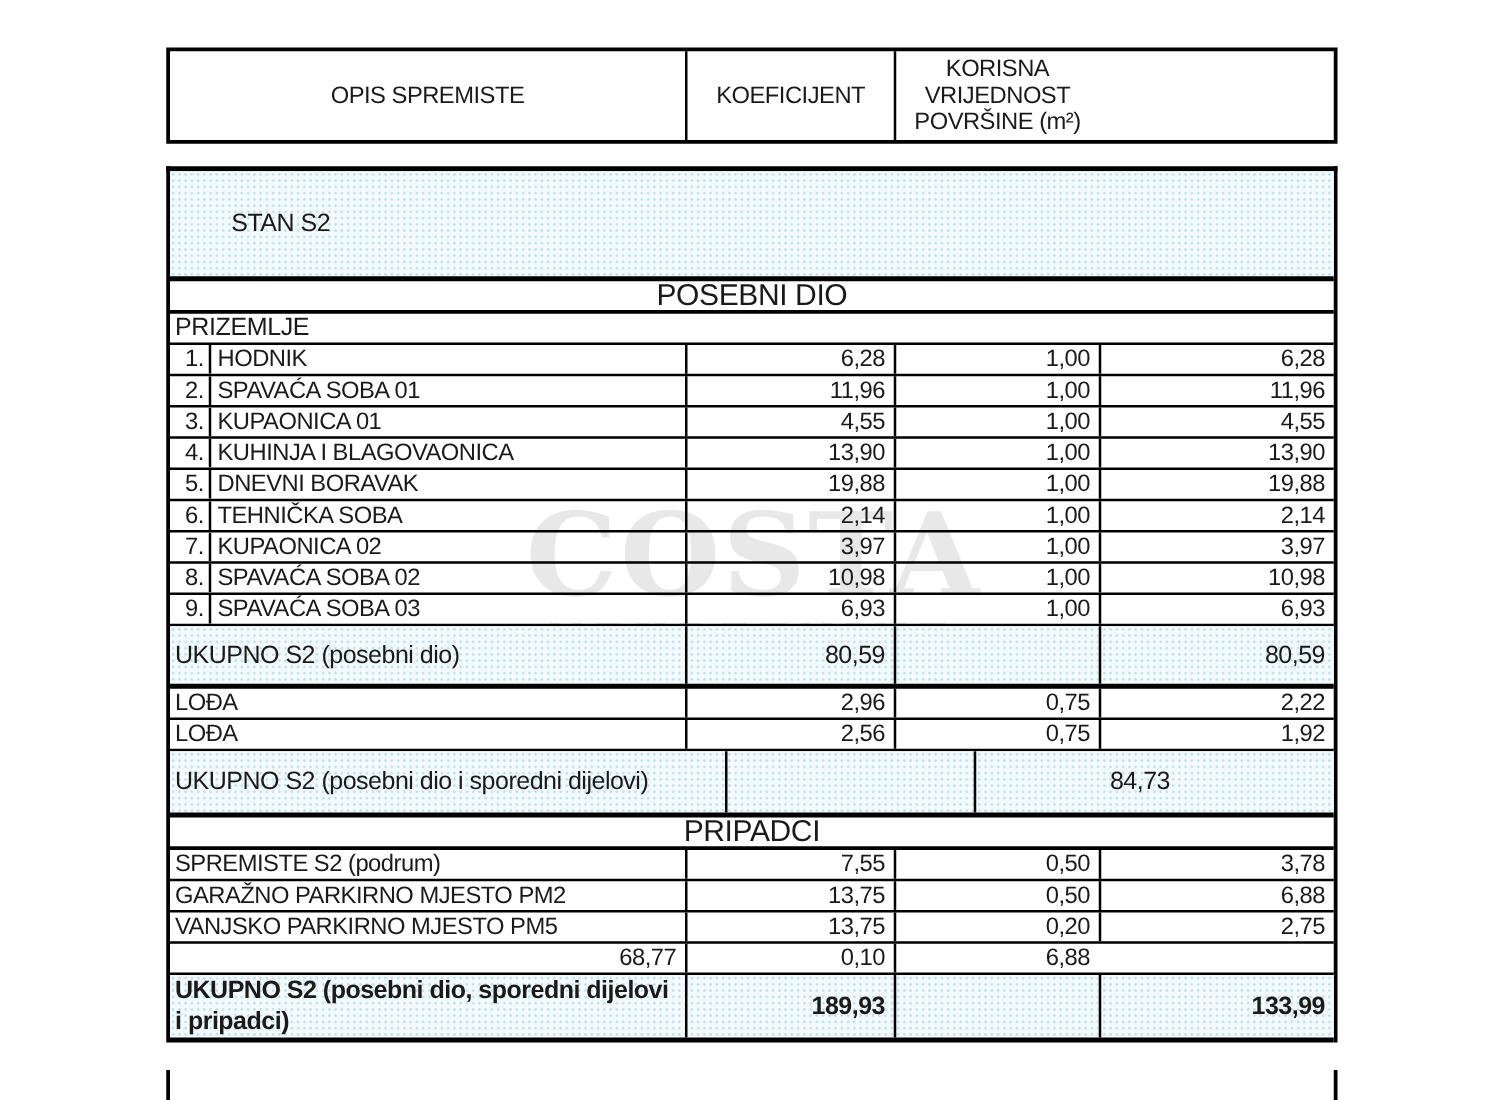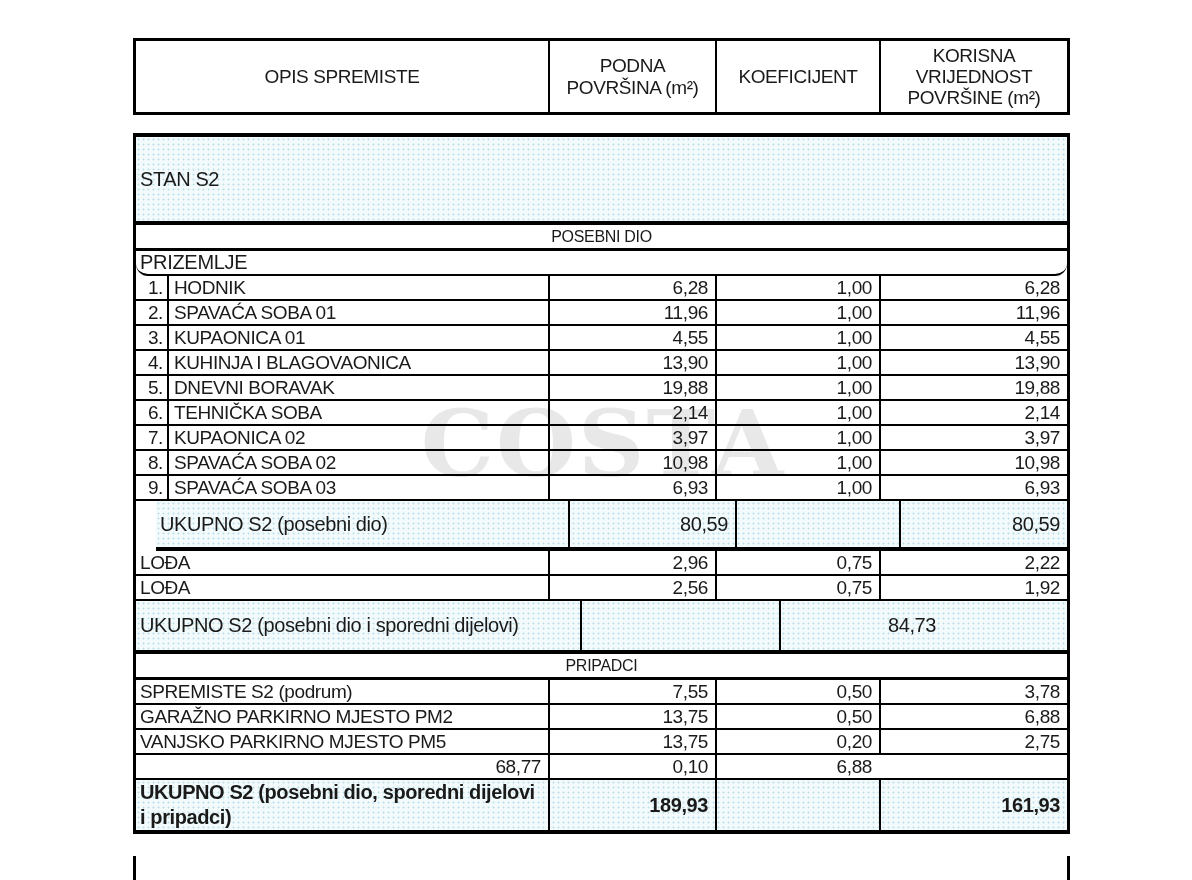--- a/index.html
+++ b/index.html
@@ -46,60 +46,59 @@
   
   .hl{
     background-color:#f2fafb;
     background-image:radial-gradient(circle,#bedfe9 0.9px,rgba(0,0,0,0) 1.1px);
     background-size:5px 5px;
   }
   
   .row-stan{height:88px;border-bottom:4px solid #000;}
   .row-stan .cell{font-size:20px;}
   .row-title{height:23px;border-bottom:3px solid #000;display:flex;align-items:center;
-             justify-content:center;font-size:16px;letter-spacing:-0.3px;}
+             justify-content:center;font-size:24px;letter-spacing:-0.3px;}
   .row-floor{height:25px;border-bottom:2px solid #000;display:flex;align-items:center;
-             padding-left:4px;font-size:20px;letter-spacing:-0.3px;box-sizing:border-box;border-radius:12px;}
+             padding-left:4px;font-size:20px;letter-spacing:-0.3px;box-sizing:border-box;}
   .drow{height:25px;border-bottom:2px solid #000;}
   .numbox{width:33px;height:100%;display:flex;align-items:center;justify-content:flex-end;
           padding-right:4px;border-right:2px solid #000;box-sizing:border-box;flex:none;}
   .namebox{padding-left:5px;white-space:nowrap;}
   .row-total{border-bottom:4px solid #000;}
   .row-total .lbl{padding:2px 6px 2px 4px;font-size:20px;line-height:1.25;display:flex;
                   align-items:center;}
   .row-total .lbl .inner{display:inline;}
   .row-total .cell{font-size:20px;}
-  .h-tot1{height:50px;margin-left:20px;}
+  .h-tot1{height:50px;}
   .h-tot2{height:53px;gap:32px;}
   .h-tot3{height:54px;font-weight:bold;}
   
   .empty-bottom{
     position:absolute;left:133px;top:856px;width:937px;height:24px;z-index:1;
     border-left:3px solid #000;border-right:3px solid #000;box-sizing:border-box;background:#fff;
   }
 </style>
 </head>
 <body>
 
 <div class="watermark">
   <div class="wm-title">COSTA</div>
   <div class="wm-sub">NEKRETNINE</div>
 </div>
 
 <div class="hdr-table">
   <div class="hdr-cell">OPIS SPREMISTE</div>
-  <div class="hdr-cell">PODNA POVRŠINA (m²)</div>
   <div class="hdr-cell">KOEFICIJENT</div>
   <div class="hdr-cell">KORISNA VRIJEDNOST POVRŠINE (m²)</div>
 </div>
 
 <div class="main-table">
 
   <div class="trow row-stan hl">
-    <div class="cell c-name" style="grid-column:1 / span 4;">STAN S2</div>
+    <div class="cell c-name" style="grid-column:1 / span 4;margin-left:45px;">STAN S2</div>
   </div>
 
   <div class="row-title">POSEBNI DIO</div>
   <div class="row-floor">PRIZEMLJE</div>
 
   <div class="trow drow with-cols">
     <div class="cell c-name" style="padding-left:0;">
       <span class="numbox">1.</span>
       <span class="namebox">HODNIK</span>
     </div>
@@ -236,18 +235,18 @@
     <div class="cell c-num">0,10</div>
     <div class="cell c-num">6,88</div>
   </div>
 
   <div class="trow row-total h-tot3 hl with-cols">
     <div class="cell lbl">
       <span class="inner"><span>UKUPNO S2</span>&nbsp;<span>(posebni dio, sporedni dijelovi i pripadci)</span></span>
     </div>
     <div class="cell c-num">189,93</div>
     <div class="cell c-num"></div>
-    <div class="cell c-num">161,93</div>
+    <div class="cell c-num">133,99</div>
   </div>
 
 </div>
 
 <div class="empty-bottom"></div>
 
 </body></html>

